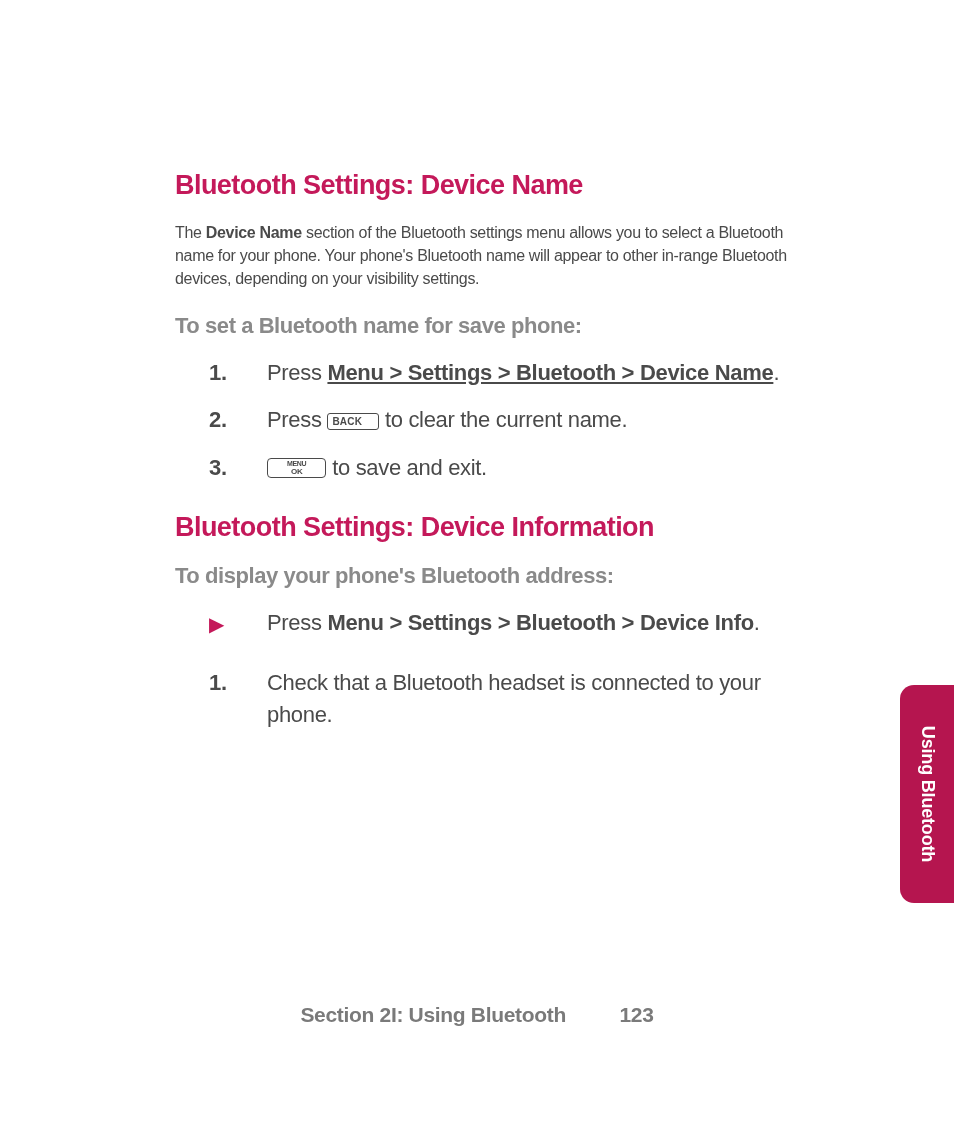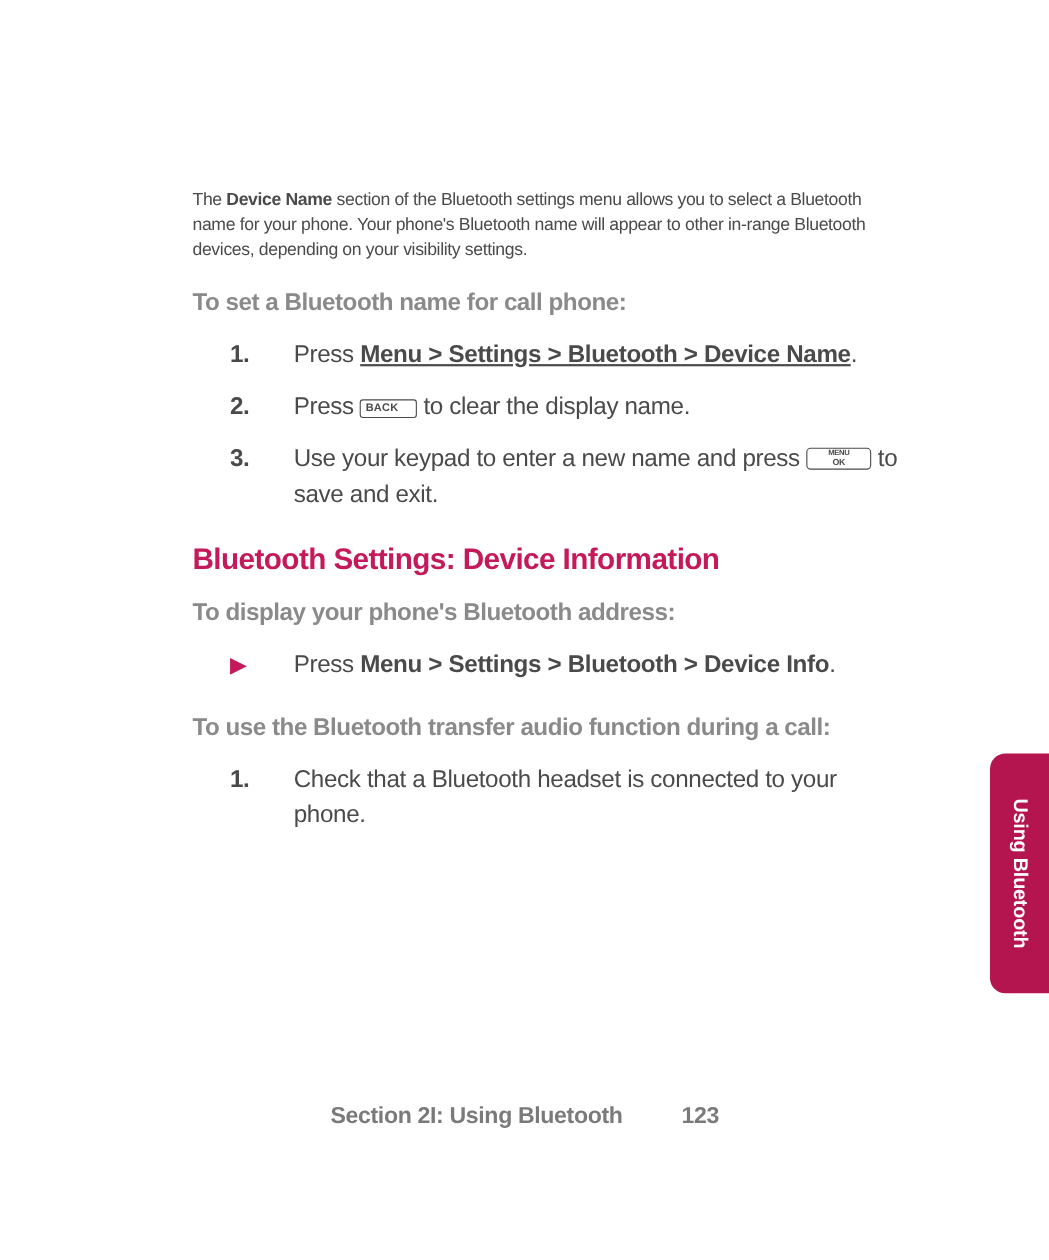--- a/index.html
+++ b/index.html
@@ -139,55 +139,55 @@
   .footer .pagenum {
     display: inline-block;
     margin-left: 48px;
   }
 </style>
 </head>
 <body>
 
 <div class="page">
 
+  <h2 class="section-heading">Bluetooth Settings: Device Name</h2>
 
   <p class="body-text">
     <span>The </span><b>Device Name</b><span> section of the Bluetooth settings menu allows you to select a Bluetooth name for your phone. Your phone's Bluetooth name will appear to other in-range Bluetooth devices, depending on your visibility settings.</span>
   </p>
 
-  <p class="subhead">To set a Bluetooth name for call phone:</p>
+  <p class="subhead">To set a Bluetooth name for save phone:</p>
 
   <ol class="steps">
     <li>
       <span class="num">1.</span>
       <span>Press </span><b>Menu &gt; Settings &gt; Bluetooth &gt; Device Name</b><span>.</span>
     </li>
     <li>
       <span class="num">2.</span>
-      <span>Press  </span><span class="key-back">BACK</span><span>  to clear the display name.</span>
+      <span>Press  </span><span class="key-back">BACK</span><span>  to clear the current name.</span>
     </li>
     <li>
       <span class="num">3.</span>
-      <span>Use your keypad to enter a new name and press  </span><span class="key-ok"><span class="l1">MENU</span><span class="l2">OK</span></span><span>  to save and exit.</span>
+      <span class="key-ok"><span class="l1">MENU</span><span class="l2">OK</span></span><span>  to save and exit.</span>
     </li>
   </ol>
 
   <h2 class="section-heading">Bluetooth Settings: Device Information</h2>
 
   <p class="subhead">To display your phone's Bluetooth address:</p>
 
   <ul class="bullet">
     <li>
       <span class="tri">▶</span>
       <span>Press </span><b>Menu &gt; Settings &gt; Bluetooth &gt; Device Info</b><span>.</span>
     </li>
   </ul>
 
 
-  <p class="subhead">To use the Bluetooth transfer audio function during a call:</p>
 
   <ol class="steps">
     <li>
       <span class="num">1.</span>
       <span>Check that a Bluetooth headset is connected to your phone.</span>
     </li>
   </ol>
 
 </div>
 

